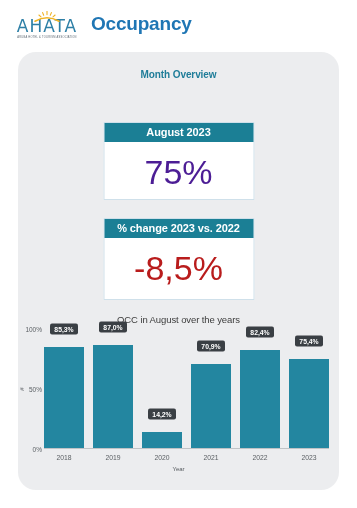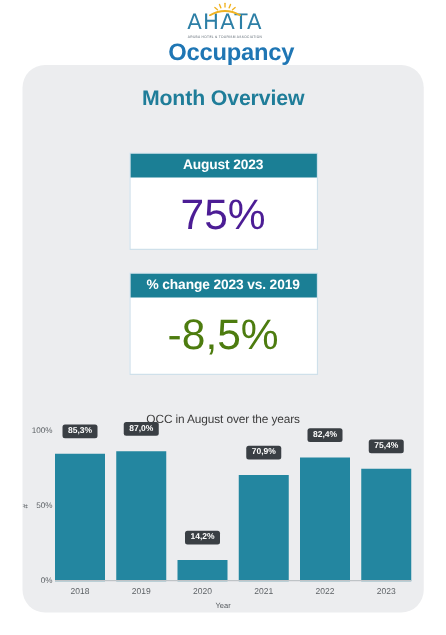--- a/index.html
+++ b/index.html
@@ -18,21 +18,20 @@
 
   
   .page-header {
     position: absolute;
     left: 0; top: 0;
     width: 357px; height: 48px;
     display: flex;
     align-items: center;
     padding-left: 13px;
     box-sizing: border-box;
-    flex-direction: column;
   }
   .logo {
     width: 68px;
     display: flex;
     flex-direction: column;
     align-items: center;
     justify-content: center;
     margin-right: 10px;
   }
   .logo-sun {
@@ -72,21 +71,21 @@
     left: 18px;
     top: 52px;
     width: 321px;
     height: 438px;
     background: #ecedef;
     border-radius: 18px;
   }
   .panel-title {
     text-align: center;
     margin-top: 17px;
-    font-size: 17px;
+    font-size: 10px;
     font-weight: bold;
     color: #1f7d99;
     letter-spacing: -0.1px;
   }
 
   
   .kpi {
     position: absolute;
     left: 50%;
     transform: translateX(-50%);
@@ -111,37 +110,36 @@
   .kpi-value {
     height: 61px;
     display: flex;
     align-items: center;
     justify-content: center;
     font-size: 34px;
     font-weight: 400;
     letter-spacing: 0px;
   }
   .kpi-value.teal { color: #4c1d95; }
-  .kpi-value.red  { color: #4d7c0f; }
+  .kpi-value.red  { color: #b91c1c; }
 
   
   .chart-block {
     position: absolute;
     left: 0;
     top: 262px;
     width: 321px;
     height: 176px;
   }
   .chart-title {
     text-align: center;
     font-size: 9.5px;
     color: #3c3c3c;
     margin-bottom: 4px;
     letter-spacing: -0.1px;
-    margin-top: 16px;
   }
   .plot-wrap {
     position: relative;
     height: 120px;
     margin: 0 10px 0 26px;
   }
   .yaxis-title {
     position: absolute;
     left: -24px;
     top: 50%;
@@ -247,21 +245,21 @@
 <div class="panel">
 
   <div class="panel-title">Month Overview</div>
 
   <div class="kpi kpi-occ">
     <div class="kpi-head">August 2023</div>
     <div class="kpi-value teal">75%</div>
   </div>
 
   <div class="kpi kpi-chg">
-    <div class="kpi-head">% change 2023 vs. 2019</div>
+    <div class="kpi-head">% change 2023 vs. 2022</div>
     <div class="kpi-value red">-8,5%</div>
   </div>
 
   <div class="chart-block">
     <div class="chart-title">OCC in August over the years</div>
 
     <div class="plot-wrap">
       <div class="yaxis-title">#</div>
       <div class="ylabels">
           <div class="ylabel" style="top: 100%;">0%</div>

